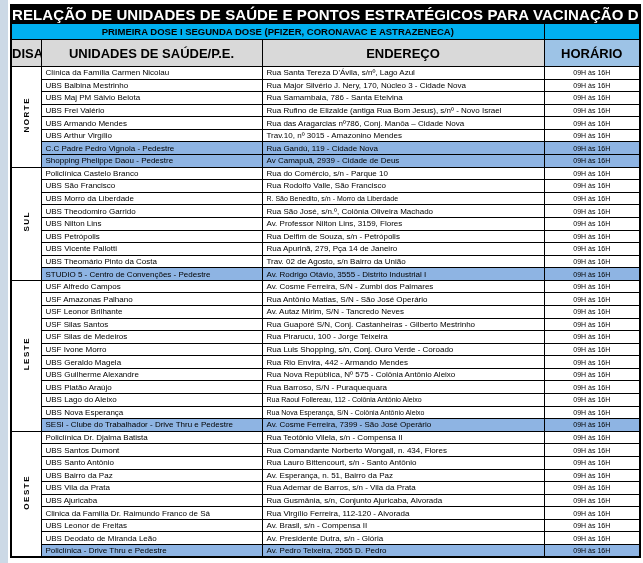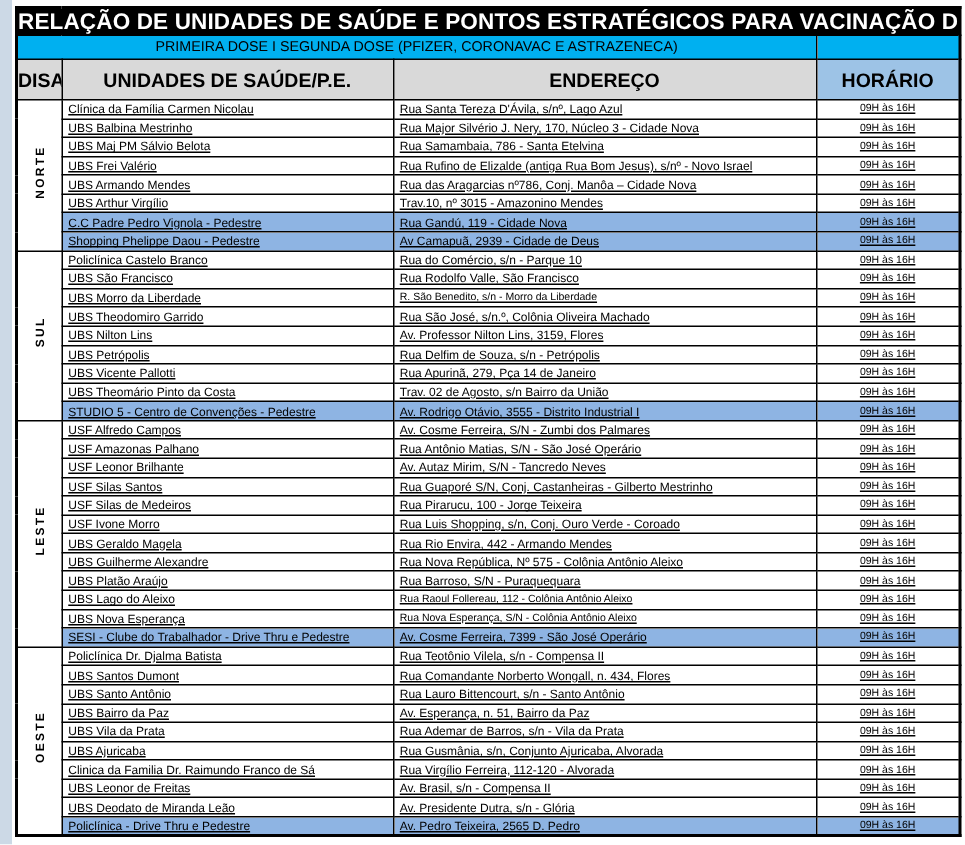--- a/index.html
+++ b/index.html
@@ -8,28 +8,28 @@
   .page { position:relative; width:643px; height:563px; background:#ffffff; }
   .left-strip { position:absolute; left:0; top:0; width:8px; height:563px; background:#ccd9e6; }
 
   table.doc-table { position:absolute; left:10px; top:4px; width:629px;
     border-collapse:collapse; table-layout:fixed; border:2px solid var(--border,#000); }
   td,th { border:1px solid var(--border,#000); overflow:hidden; white-space:nowrap; padding:0; }
 
   .title-cell { height:17px; background:var(--title-bg,#000); color:var(--title-text,#fff);
     font-weight:bold; font-size:15px; text-align:center; letter-spacing:.1px; }
   .subtitle-cell { height:16px; background:var(--subtitle-bg,#00B0F0); color:var(--subtitle-text,#000);
-    font-weight:normal; font-size:9.5px; text-align:center; }
+    font-weight:bold; font-size:9.5px; text-align:center; }
   .subtitle-spacer { background:var(--subtitle-bg,#00B0F0); }
 
   th { height:27px; background:var(--header-bg,#D9D9D9); color:#000;
     font-size:13px; font-weight:bold; text-align:center; }
   th.horario { background:var(--horario-header-bg,#9DC3E6);margin-left:40px; }
 
-  tbody tr { height:12.59px;text-decoration:underline; }
+  tbody tr { height:12.59px; }
   td.unit-cell, td.addr-cell { font-size:8px; line-height:11px; padding-left:4px; text-align:left; color:#000; }
   td.addr-cell.small { font-size:7px; }
   td.hours-cell { font-size:7px; text-align:center; color:#000; }
   tr.hl td { background:var(--highlight-row-bg,#8EB4E3); }
   td.disa-cell { text-align:center; vertical-align:middle; background:#fff; }
   .vert { display:inline-block; writing-mode:vertical-rl; transform:rotate(180deg);
     font-weight:bold; font-size:8px; letter-spacing:1.5px; color:#000; }
 </style>
 </head>
 <body>

